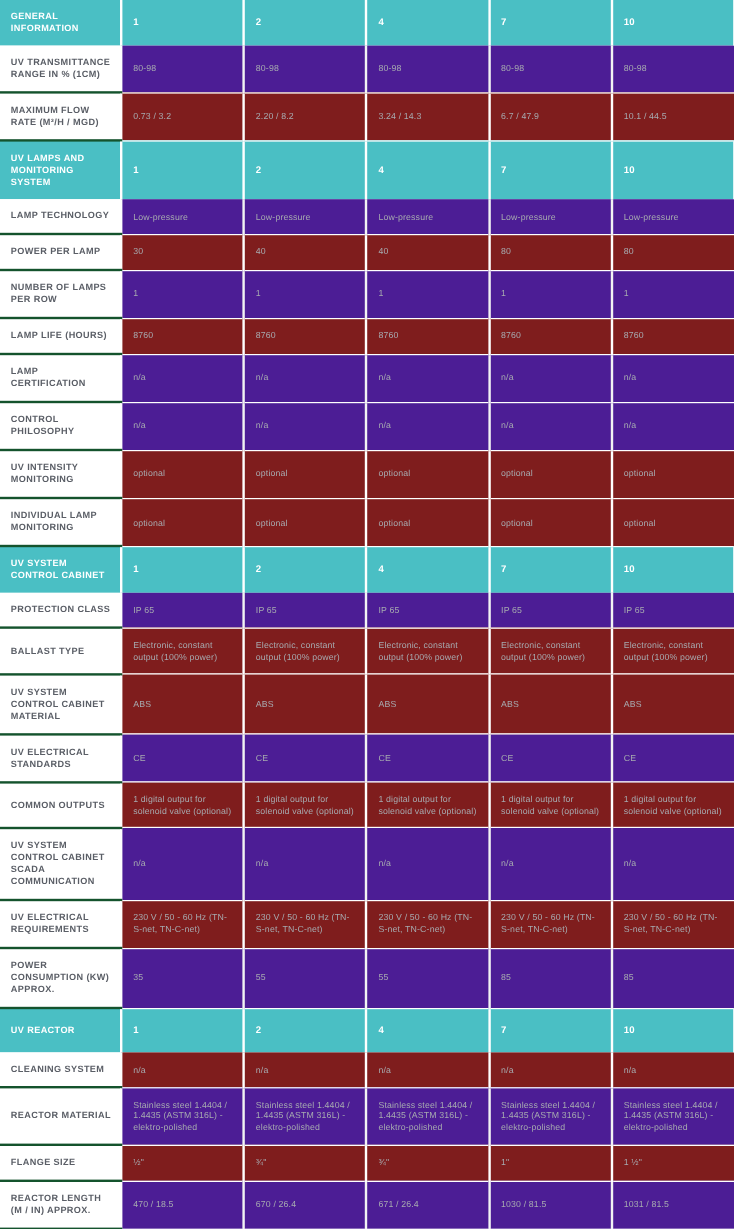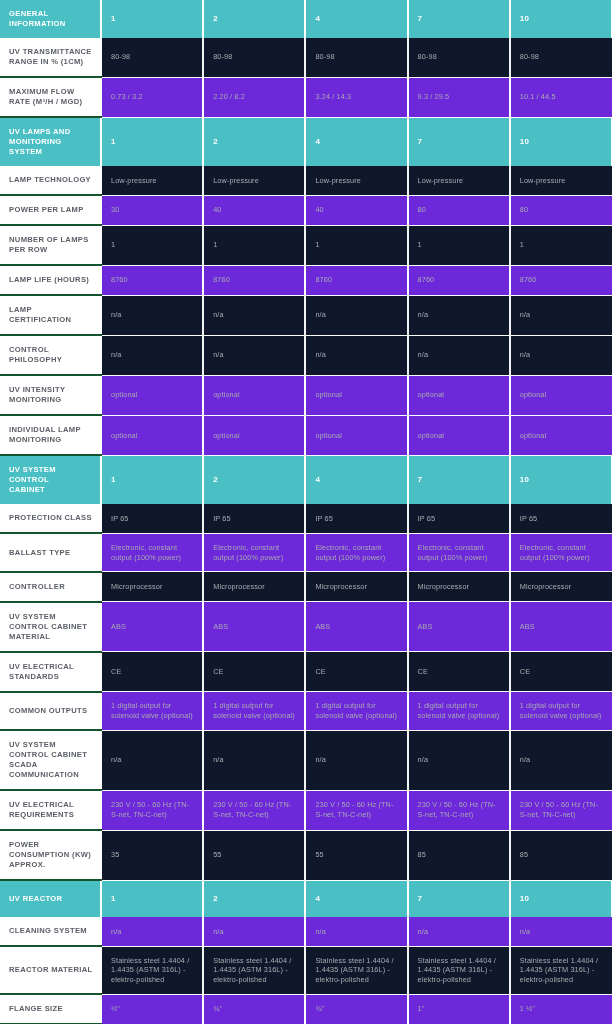--- a/index.html
+++ b/index.html
@@ -36,21 +36,21 @@
     color: #ffffff;
     font-size: 7.6px;
     font-weight: bold;
     letter-spacing: 0.33px;
     text-transform: uppercase;
     border-right: 2px solid #ffffff;
     height: 37px;
   }
   tr.section-row td.section-title {
     padding-left: 9px;
-    padding-right: 16px;
+    padding-right: 6px;
   }
   tr.section-row td.section-num {
     font-size: 8px;
     letter-spacing: 0.2px;
   }
 
   
   tr.data-row td.row-label {
     background: #ffffff;
     color: #5A5E66;
@@ -61,22 +61,22 @@
     border-right: 2px solid #ffffff;
   }
   tr.data-row td.row-value {
     color: #A7ABB0;
     font-size: 7.3px;
     font-weight: normal;
     letter-spacing: 0.12px;
   }
 
   
-  tr.data-row.stripe-light td.row-value { background: #0f172a; margin-top: 48px; }
-  tr.data-row.stripe-dark  td.row-value { background: #6d28d9; }
+  tr.data-row.stripe-light td.row-value { background: #4c1d95; margin-top: 48px; }
+  tr.data-row.stripe-dark  td.row-value { background: #7f1d1d; }
 
   
   tr.data-row td.row-value { border-bottom: 1px solid #ffffff; }
   tr.data-row td.row-label { border-bottom: 2px solid #14532d; }
 
   
   tr.data-row.stripe-dark td.row-value { border-right: 2px solid #ffffff; }
   tr.data-row.stripe-light td.row-value { border-right: 2px solid #F2F3F4; }
   tr.data-row td.row-value:last-child { border-right: none; }
 </style>
@@ -107,21 +107,21 @@
         <td class="row-value">80-98</td>
         <td class="row-value">80-98</td>
         <td class="row-value">80-98</td>
         <td class="row-value">80-98</td>
       </tr>
       <tr class="data-row stripe-dark">
         <td class="row-label">MAXIMUM FLOW RATE (M³/H / MGD)</td>
         <td class="row-value">0.73 / 3.2</td>
         <td class="row-value">2.20 / 8.2</td>
         <td class="row-value">3.24 / 14.3</td>
-        <td class="row-value">9.3 / 29.5</td>
+        <td class="row-value">6.7 / 47.9</td>
         <td class="row-value">10.1 / 44.5</td>
       </tr>
       <tr class="section-row">
         <td class="section-title">UV LAMPS AND MONITORING SYSTEM</td>
         <td class="section-num">1</td>
         <td class="section-num">2</td>
         <td class="section-num">4</td>
         <td class="section-num">7</td>
         <td class="section-num">10</td>
       </tr>
@@ -206,28 +206,20 @@
         <td class="row-value">IP 65</td>
       </tr>
       <tr class="data-row stripe-dark">
         <td class="row-label">BALLAST TYPE</td>
         <td class="row-value">Electronic, constant output (100% power)</td>
         <td class="row-value">Electronic, constant output (100% power)</td>
         <td class="row-value">Electronic, constant output (100% power)</td>
         <td class="row-value">Electronic, constant output (100% power)</td>
         <td class="row-value">Electronic, constant output (100% power)</td>
       </tr>
-      <tr class="data-row stripe-light">
-        <td class="row-label">CONTROLLER</td>
-        <td class="row-value">Microprocessor</td>
-        <td class="row-value">Microprocessor</td>
-        <td class="row-value">Microprocessor</td>
-        <td class="row-value">Microprocessor</td>
-        <td class="row-value">Microprocessor</td>
-      </tr>
       <tr class="data-row stripe-dark">
         <td class="row-label">UV SYSTEM CONTROL CABINET MATERIAL</td>
         <td class="row-value">ABS</td>
         <td class="row-value">ABS</td>
         <td class="row-value">ABS</td>
         <td class="row-value">ABS</td>
         <td class="row-value">ABS</td>
       </tr>
       <tr class="data-row stripe-light">
         <td class="row-label">UV ELECTRICAL STANDARDS</td>

